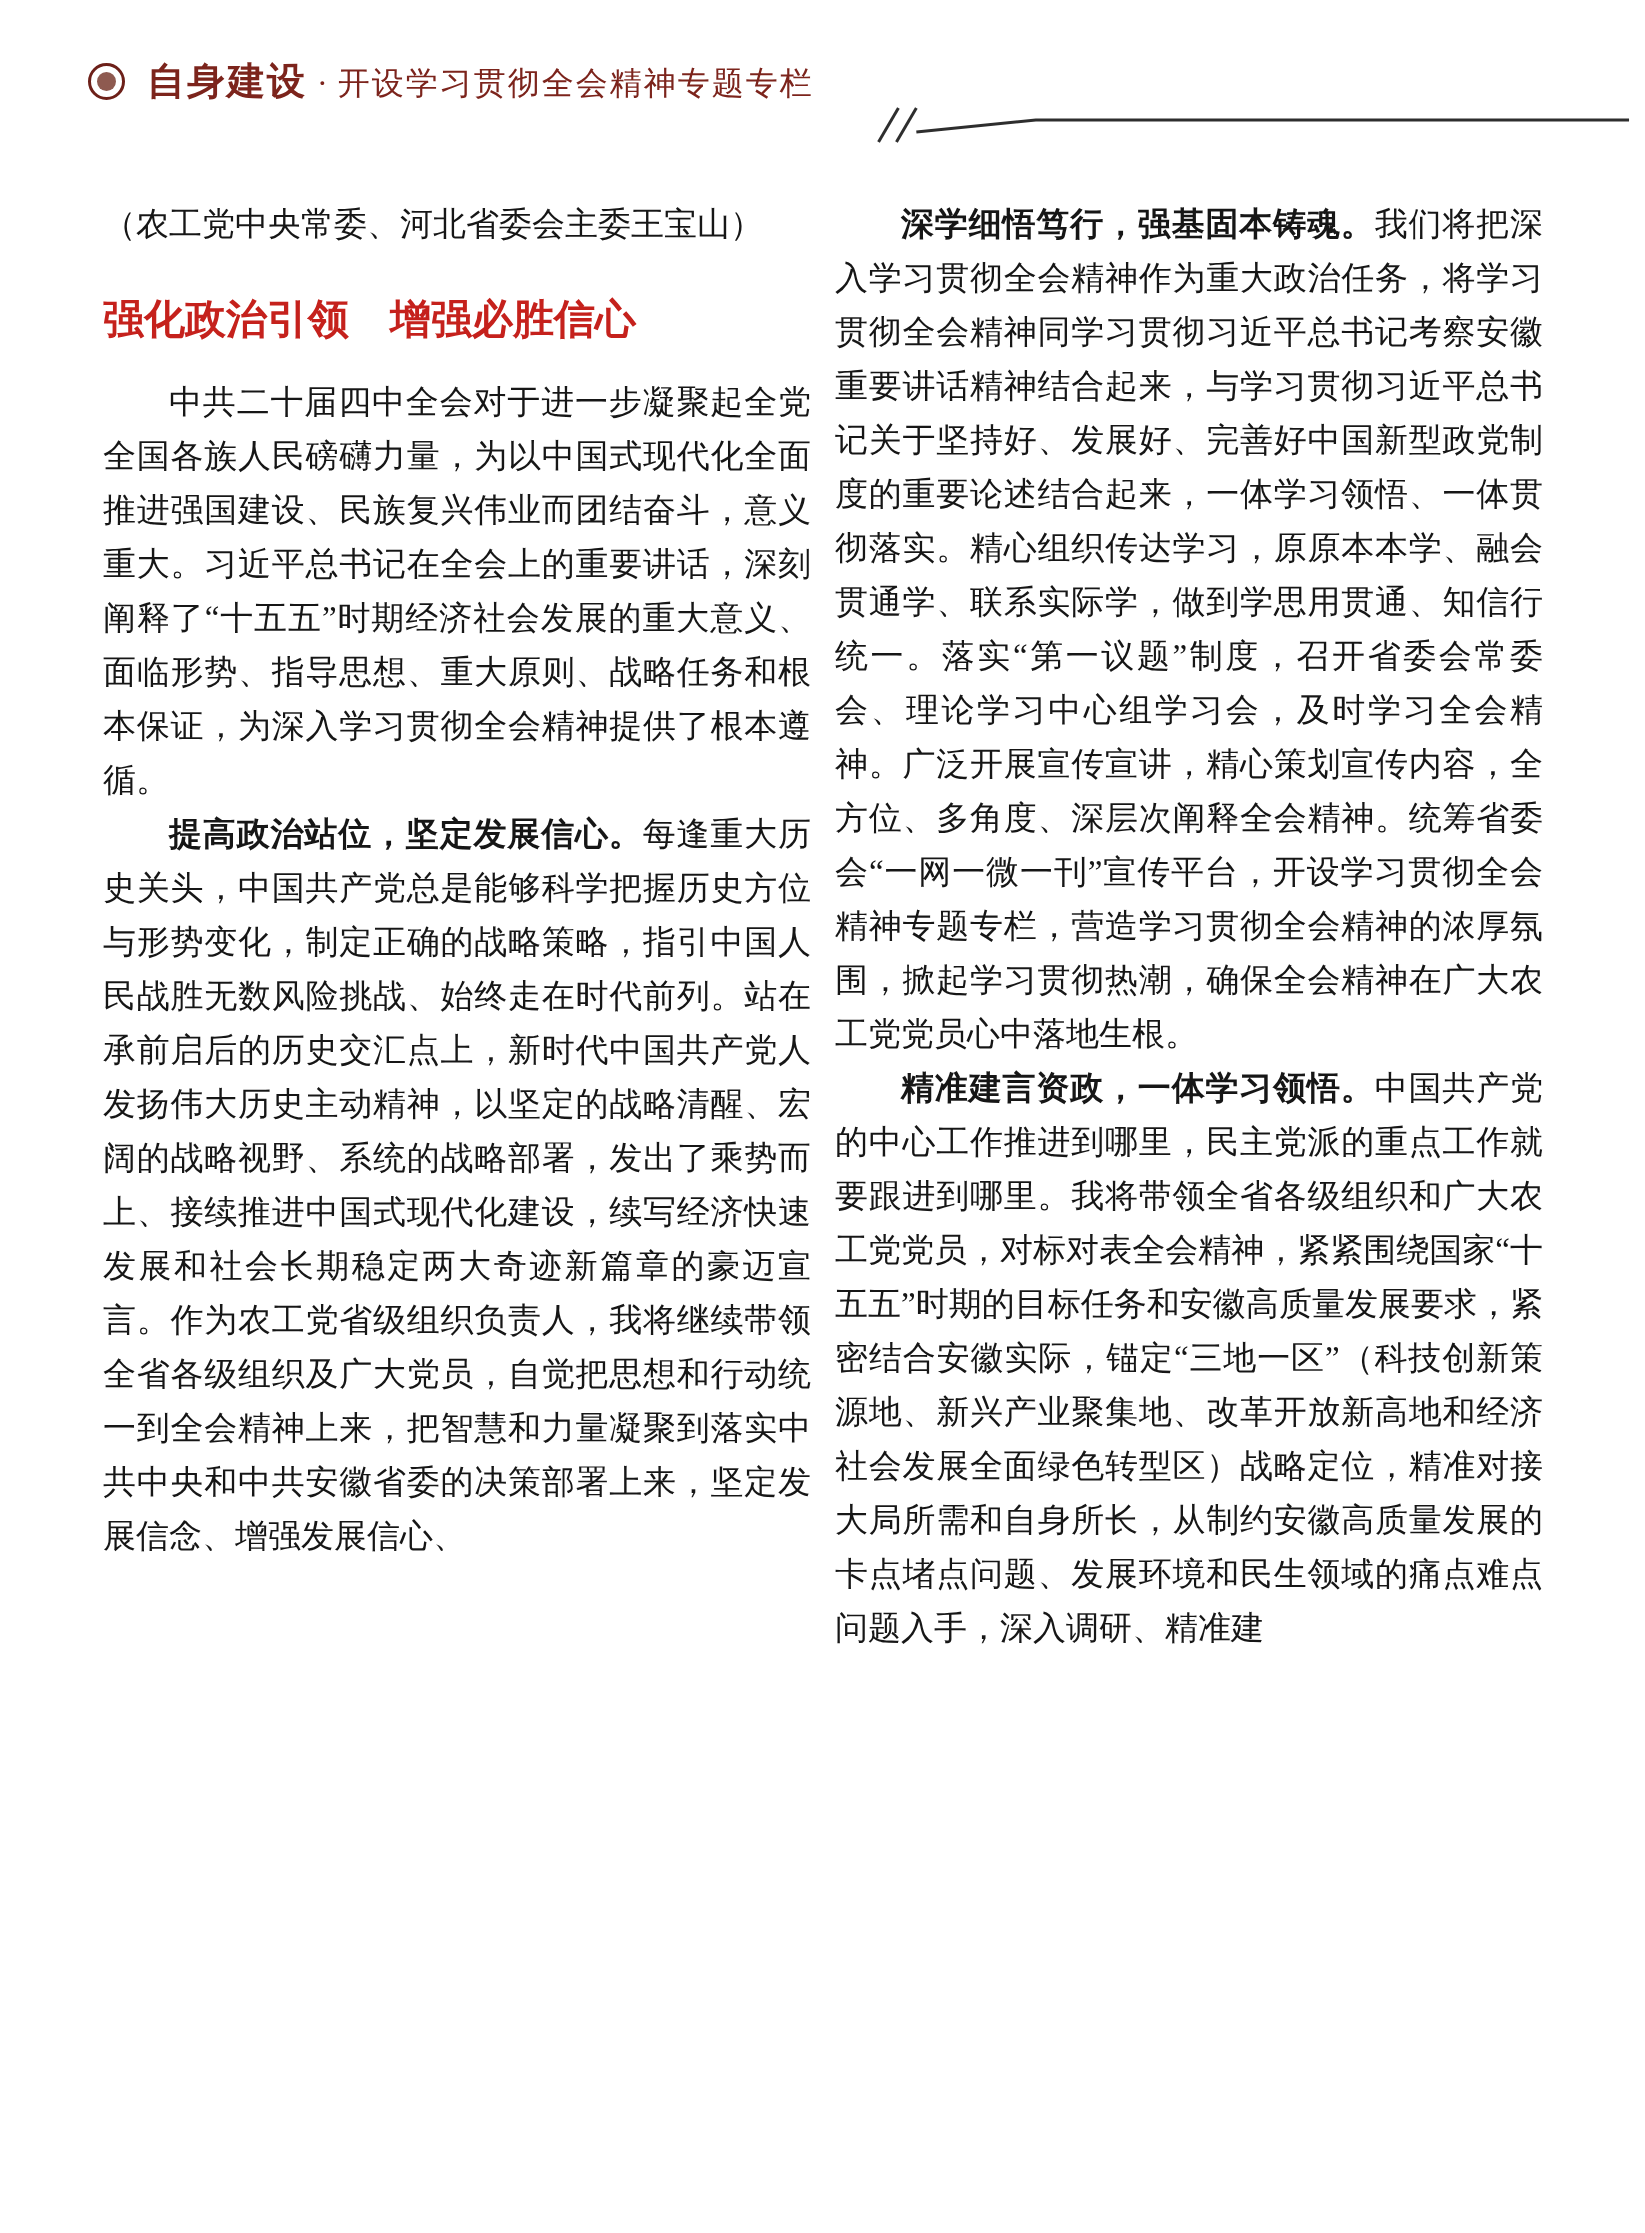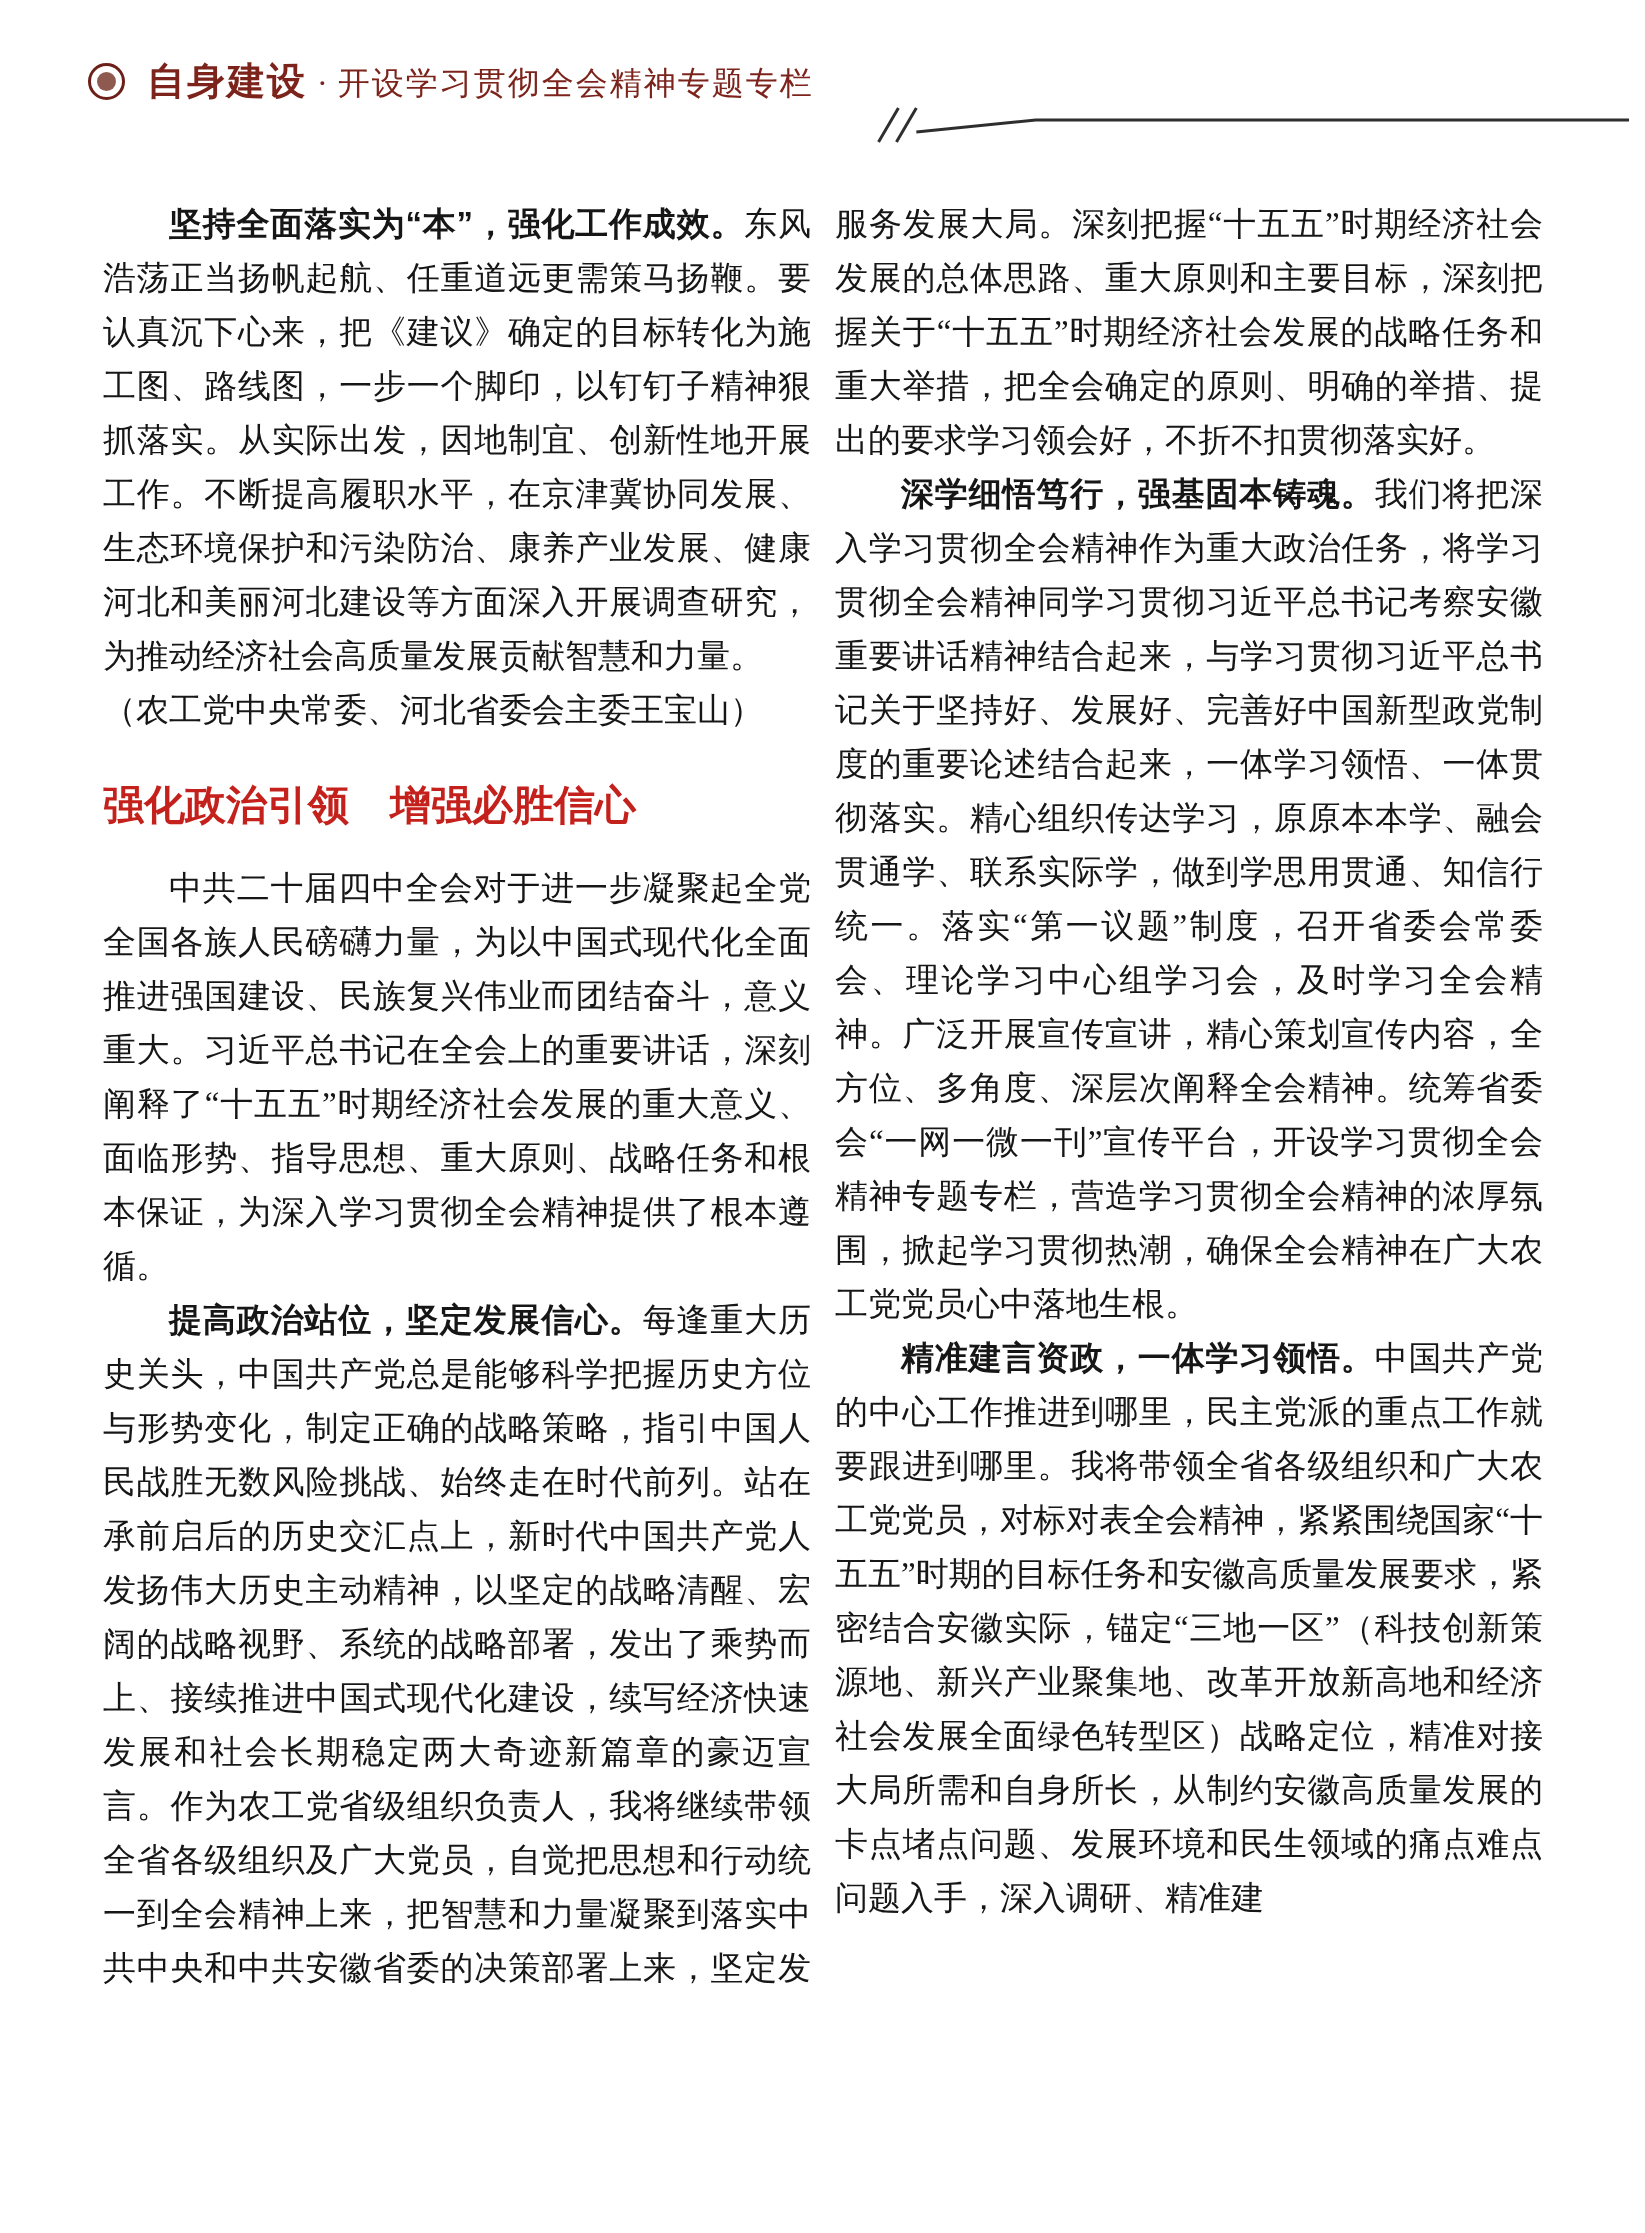--- a/index.html
+++ b/index.html
@@ -84,39 +84,33 @@
     <svg class="hdr-rule" width="862" height="50" viewBox="0 0 866 50" xmlns="http://www.w3.org/2000/svg">
       <path d="M104 46 L124 12" stroke="#2e2e2e" stroke-width="3" fill="none"></path>
       <path d="M122 46 L142 12" stroke="#2e2e2e" stroke-width="3" fill="none"></path>
       <path d="M142 36 L262 24 L858 24" stroke="#2e2e2e" stroke-width="3" fill="none"></path>
     </svg>
   </div>
 
   <main class="columns">
 
     <section class="col">
-      <p class="para indent">
-        <b class="lead">坚持全面落实为“本”，强化工作成效。</b><span>东风浩荡正当扬帆起航、任重道远更需策马扬鞭。要认真沉下心来，把《建议》确定的目标转化为施工图、路线图，一步一个脚印，以钉钉子精神狠抓落实。从实际出发，因地制宜、创新性地开展工作。不断提高履职水平，在京津冀协同发展、生态环境保护和污染防治、康养产业发展、健康河北和美丽河北建设等方面深入开展调查研究，为推动经济社会高质量发展贡献智慧和力量。</span>
-      </p>
       <p class="para attribution">（农工党中央常委、河北省委会主委王宝山）</p>
 
       <h2 class="heading">强化政治引领　增强必胜信心</h2>
 
       <p class="para indent">
         <span>中共二十届四中全会对于进一步凝聚起全党全国各族人民磅礴力量，为以中国式现代化全面推进强国建设、民族复兴伟业而团结奋斗，意义重大。习近平总书记在全会上的重要讲话，深刻阐释了“十五五”时期经济社会发展的重大意义、面临形势、指导思想、重大原则、战略任务和根本保证，为深入学习贯彻全会精神提供了根本遵循。</span>
       </p>
       <p class="para indent">
         <b class="lead">提高政治站位，坚定发展信心。</b><span>每逢重大历史关头，中国共产党总是能够科学把握历史方位与形势变化，制定正确的战略策略，指引中国人民战胜无数风险挑战、始终走在时代前列。站在承前启后的历史交汇点上，新时代中国共产党人发扬伟大历史主动精神，以坚定的战略清醒、宏阔的战略视野、系统的战略部署，发出了乘势而上、接续推进中国式现代化建设，续写经济快速发展和社会长期稳定两大奇迹新篇章的豪迈宣言。作为农工党省级组织负责人，我将继续带领全省各级组织及广大党员，自觉把思想和行动统一到全会精神上来，把智慧和力量凝聚到落实中共中央和中共安徽省委的决策部署上来，坚定发展信念、增强发展信心、</span>
       </p>
     </section>
 
     <section class="col">
-      <p class="para">
-        <span>服务发展大局。深刻把握“十五五”时期经济社会发展的总体思路、重大原则和主要目标，深刻把握关于“十五五”时期经济社会发展的战略任务和重大举措，把全会确定的原则、明确的举措、提出的要求学习领会好，不折不扣贯彻落实好。</span>
-      </p>
       <p class="para indent">
         <b class="lead">深学细悟笃行，强基固本铸魂。</b><span>我们将把深入学习贯彻全会精神作为重大政治任务，将学习贯彻全会精神同学习贯彻习近平总书记考察安徽重要讲话精神结合起来，与学习贯彻习近平总书记关于坚持好、发展好、完善好中国新型政党制度的重要论述结合起来，一体学习领悟、一体贯彻落实。精心组织传达学习，原原本本学、融会贯通学、联系实际学，做到学思用贯通、知信行统一。落实“第一议题”制度，召开省委会常委会、理论学习中心组学习会，及时学习全会精神。广泛开展宣传宣讲，精心策划宣传内容，全方位、多角度、深层次阐释全会精神。统筹省委会“一网一微一刊”宣传平台，开设学习贯彻全会精神专题专栏，营造学习贯彻全会精神的浓厚氛围，掀起学习贯彻热潮，确保全会精神在广大农工党党员心中落地生根。</span>
       </p>
       <p class="para indent">
         <b class="lead">精准建言资政，一体学习领悟。</b><span>中国共产党的中心工作推进到哪里，民主党派的重点工作就要跟进到哪里。我将带领全省各级组织和广大农工党党员，对标对表全会精神，紧紧围绕国家“十五五”时期的目标任务和安徽高质量发展要求，紧密结合安徽实际，锚定“三地一区”（科技创新策源地、新兴产业聚集地、改革开放新高地和经济社会发展全面绿色转型区）战略定位，精准对接大局所需和自身所长，从制约安徽高质量发展的卡点堵点问题、发展环境和民生领域的痛点难点问题入手，深入调研、精准建</span>
       </p>
     </section>
 
   </main>
 

